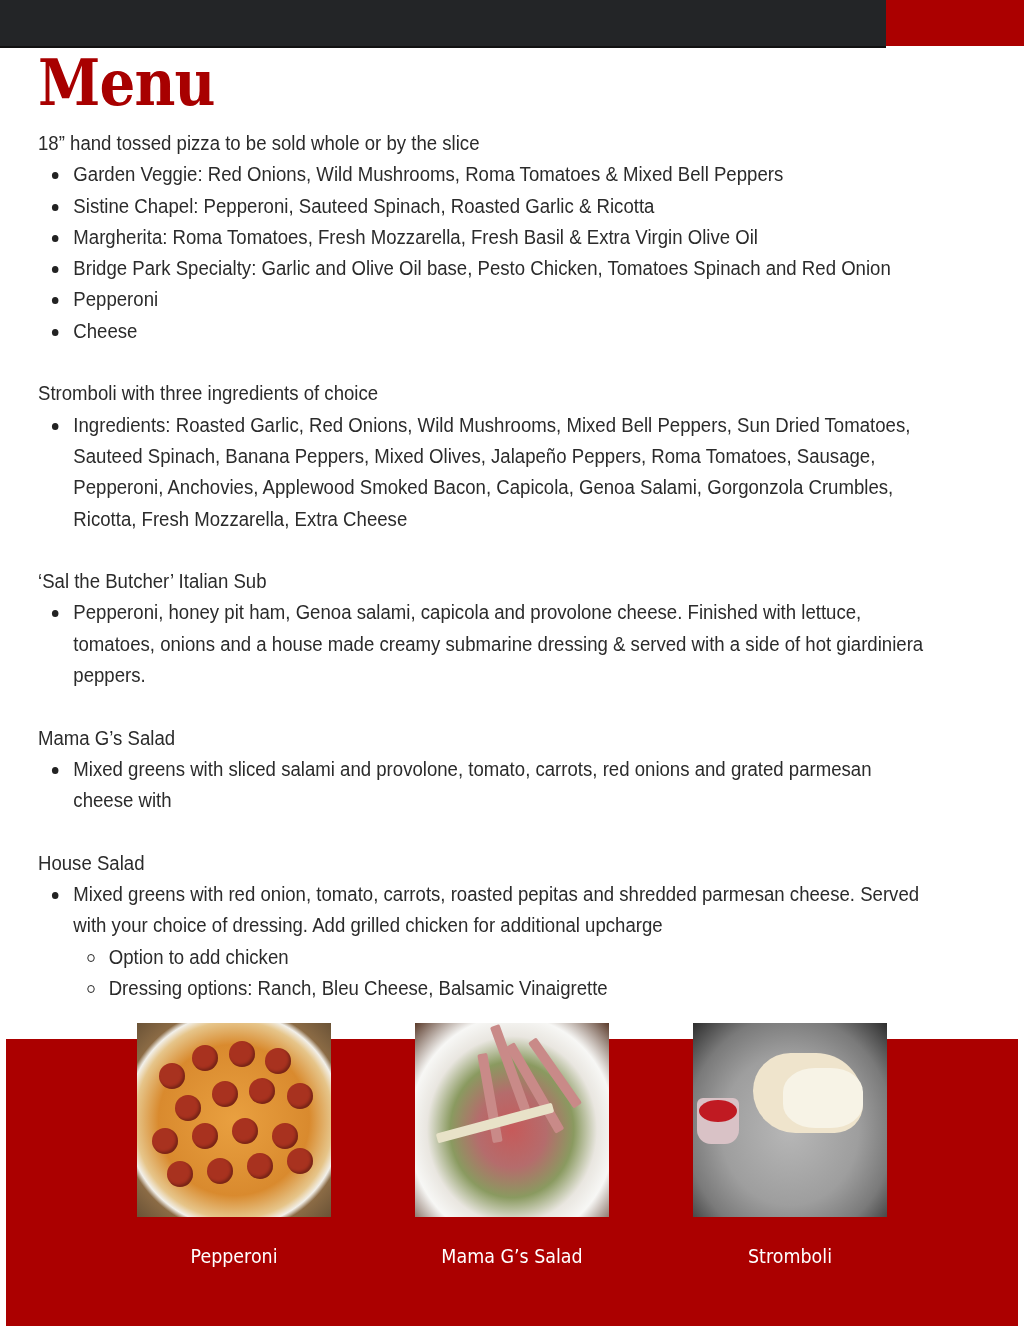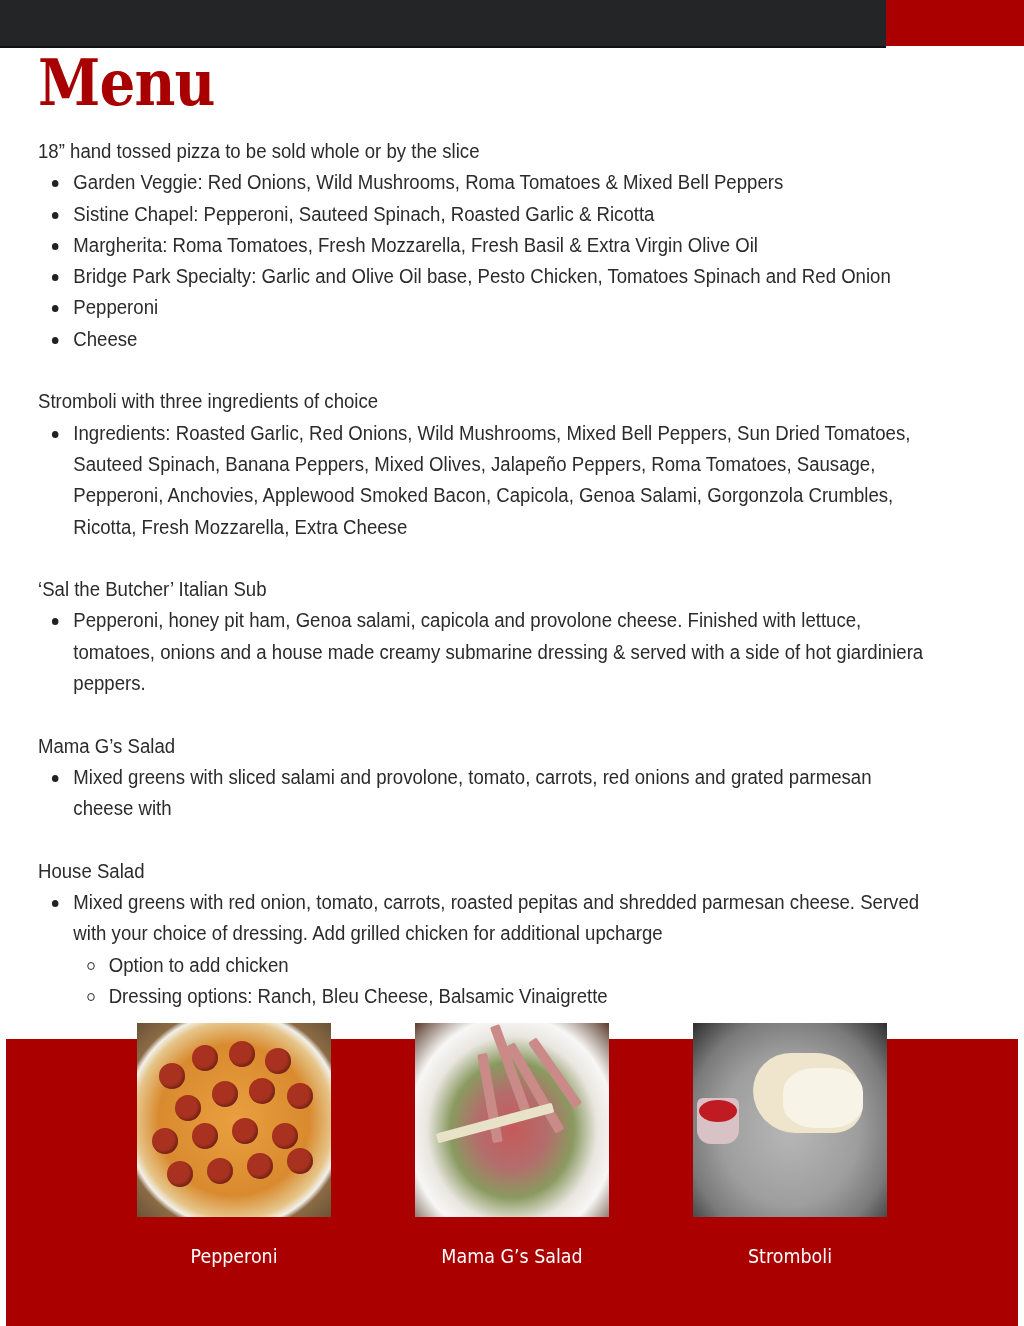--- a/index.html
+++ b/index.html
@@ -7,21 +7,21 @@
     body { position: relative; font-family: "Liberation Sans", "DejaVu Sans", sans-serif; color: #2b2b2b; }
 
     .topbar { position: absolute; left: 0; top: 0; width: 1024px; height: 46px; background: #232527; }
     .topbar-accent { position: absolute; left: 886px; top: 0; width: 138px; height: 46px; background: #ab0000; }
     .topbar-line { position: absolute; left: 0; top: 46px; width: 886px; height: 2px; background: #111; }
 
     .title { position: absolute; left: 38px; top: 48px; font-family: "DejaVu Serif", "Liberation Serif", serif;
              font-size: 64px; line-height: 70px; color: #a80000; letter-spacing: -1px;
              transform: scaleX(0.88); transform-origin: left top; }
 
-    .content { position: absolute; left: 38px; top: 136px; width: 980px; }
+    .content { position: absolute; left: 38px; top: 128px; width: 980px; }
     .line { font-size: 20px; line-height: 31.3px; height: 31.3px; white-space: nowrap;
             transform: scaleX(0.93); transform-origin: left center; }
     .section-title { }
     .bullet-line { position: relative; padding-left: 38px; }
     .bullet-line .dot { position: absolute; left: 15px; top: 13px; width: 7px; height: 7px; border-radius: 50%; background: #222; }
     .cont-line { padding-left: 38px; }
     .sub-line { position: relative; padding-left: 76px; }
     .sub-line .ring { position: absolute; left: 53px; top: 12px; width: 8px; height: 8px; border-radius: 50%; border: 1.3px solid #222; }
     .spacer { height: 31.3px; }
 

